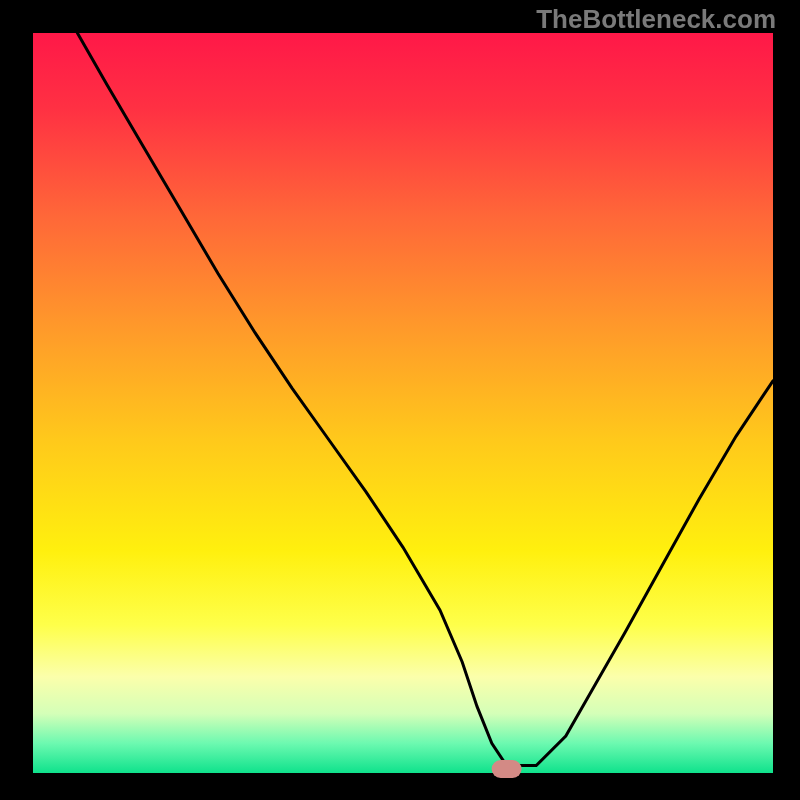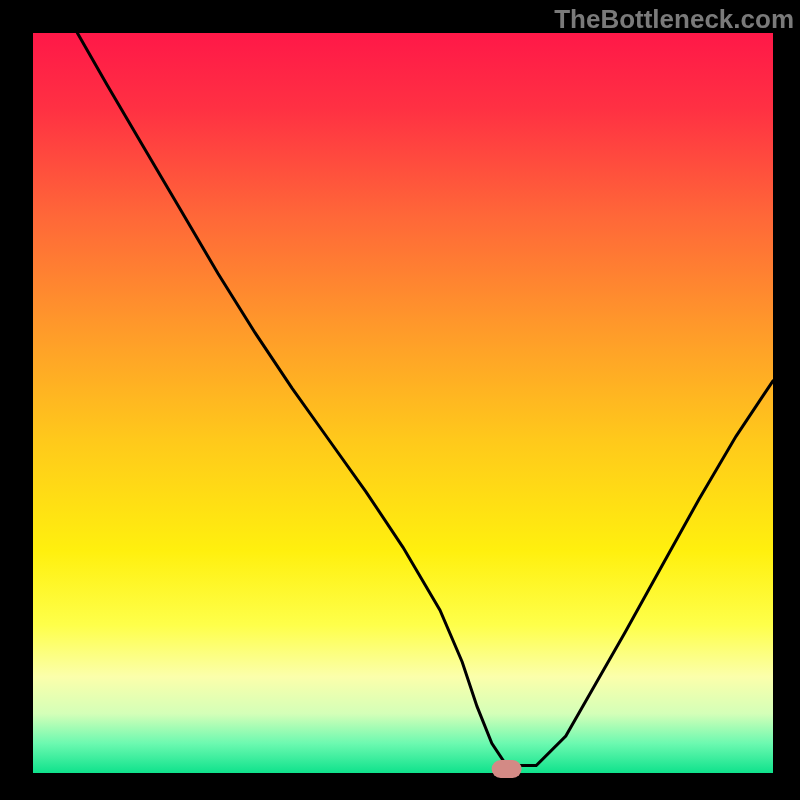--- a/index.html
+++ b/index.html
@@ -12,21 +12,21 @@
     position: relative;
   }
   .container {
     position: relative;
     width: 800px;
     height: 800px;
   }
   .watermark {
     position: absolute;
     top: 4px;
-    right: 6px;
+    right: 24px;
     font-family: Arial, Helvetica, sans-serif;
     font-size: 26px;
     font-weight: bold;
     color: #7a7a7a;
     letter-spacing: 0px;
     z-index: 10;
   }
   svg {
     position: absolute;
     top: 0;

